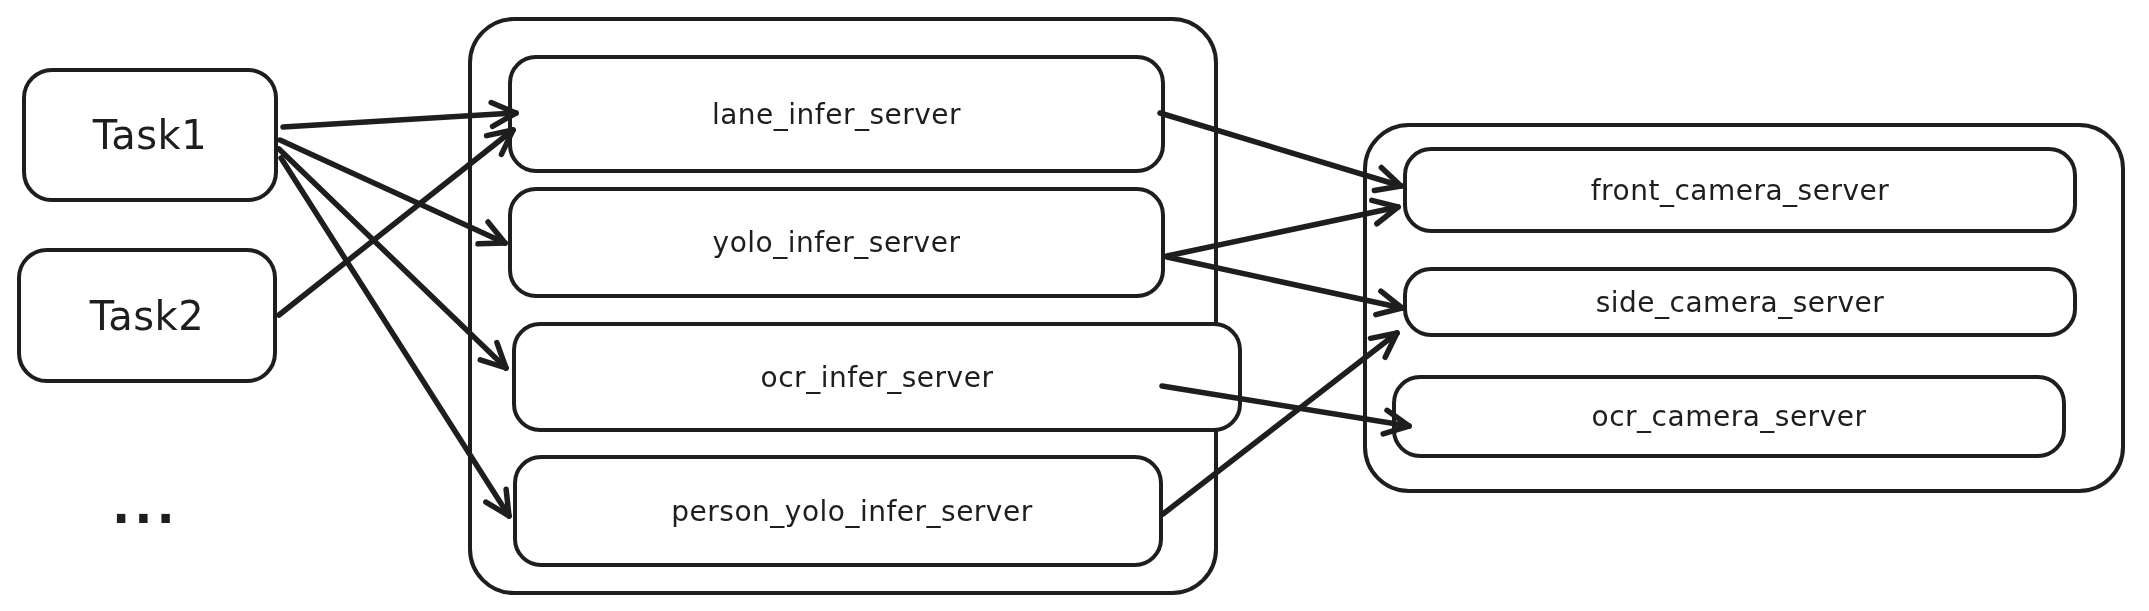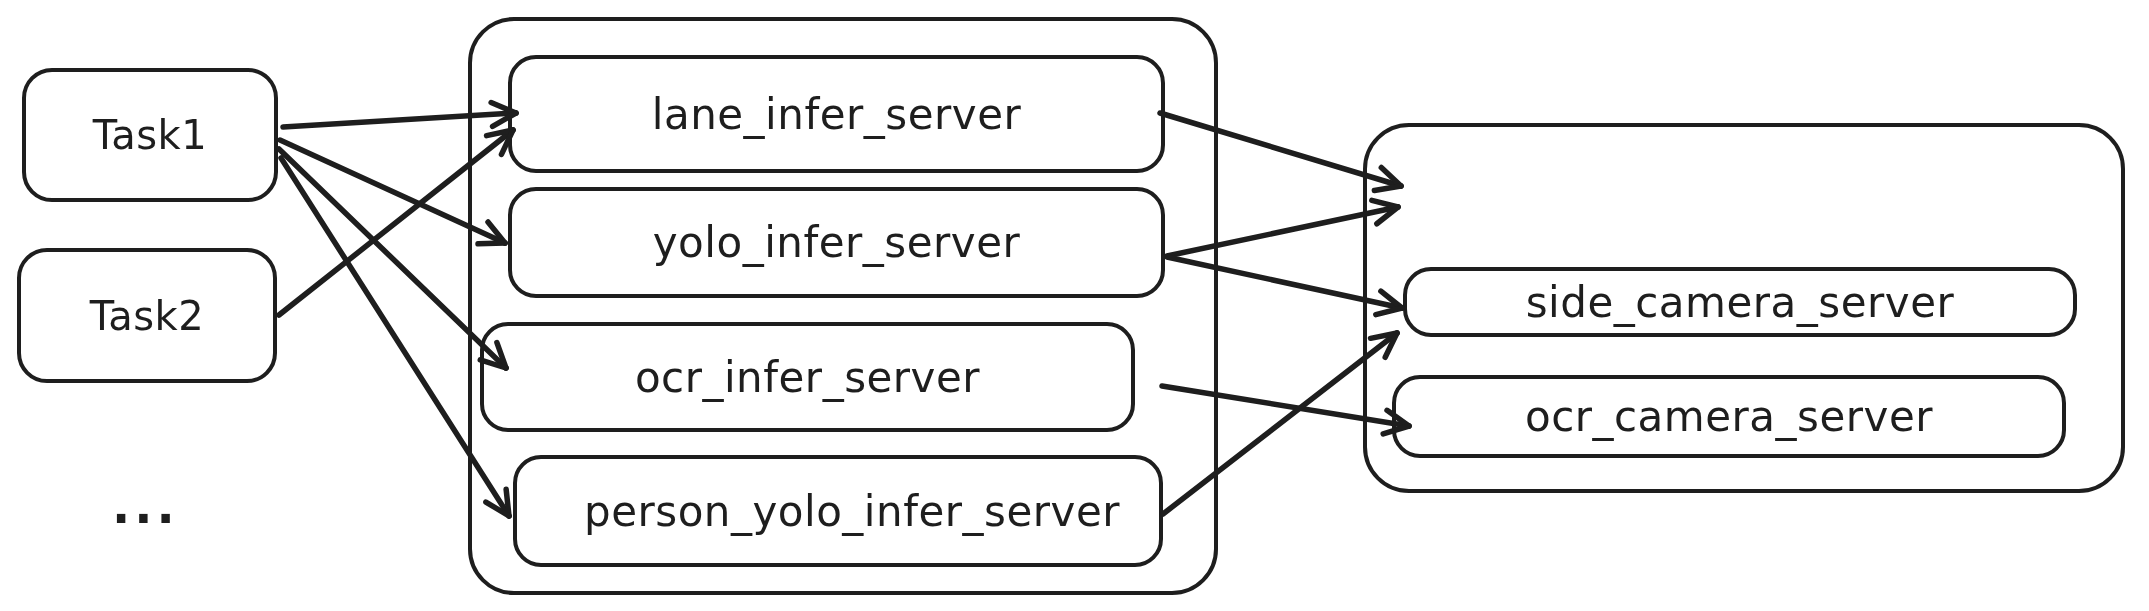--- a/index.html
+++ b/index.html
@@ -10,21 +10,21 @@
     overflow:hidden;
   }
   .group {
     position:absolute; border:4px solid var(--ink); border-radius:46px;
     background:var(--bg); box-sizing:border-box;
   }
   .node {
     position:absolute; border:4px solid var(--ink); border-radius:28px;
     background:var(--bg); box-sizing:border-box;
     display:flex; align-items:center; justify-content:center;
-    font-size:42px; letter-spacing:0.5px; white-space:nowrap;
+    font-size:28px; letter-spacing:0.5px; white-space:nowrap;
   }
   .node.task { font-size:40px; border-radius:30px; }
   .ellipsis {
     position:absolute; font-size:48px; font-weight:bold; letter-spacing:4px;
     line-height:48px; color:var(--ink);
   }
   #edges { position:absolute; left:0; top:0; pointer-events:none; }
   #edges line { stroke:var(--ink); stroke-width:5.5; stroke-linecap:round; fill:none; }
 </style>
 </head>
@@ -41,29 +41,32 @@
   <div class="ellipsis" style="left:112px; top:482px;">...</div>
 
   <div class="group" style="left:468px; top:17px; width:750px; height:578px;"></div>
 
   <div class="node" style="left:508px; top:55px; width:657px; height:118px;">
     <span>lane_infer_server</span>
   </div>
   <div class="node" style="left:508px; top:187px; width:657px; height:111px;justify-content:center;">
     <span>yolo_infer_server</span>
   </div>
-  <div class="node" style="left:480px; top:322px; width:655px; height:110px;text-align:center;">
+  <div class="node" style="left:512px; top:322px; width:730px; height:110px;text-align:center;">
     <span>ocr_infer_server</span>
   </div>
   <div class="node" style="left:513px; top:455px; width:650px; height:112px;padding-left:28px;">
     <span>person_yolo_infer_server</span>
   </div>
 
   <div class="group" style="left:1363px; top:123px; width:762px; height:370px;"></div>
 
+  <div class="node" style="left:1403px; top:147px; width:674px; height:86px;">
+    <span>front_camera_server</span>
+  </div>
   <div class="node" style="left:1403px; top:267px; width:674px; height:70px;">
     <span>side_camera_server</span>
   </div>
   <div class="node" style="left:1392px; top:375px; width:674px; height:83px;">
     <span>ocr_camera_server</span>
   </div>
 
   <svg id="edges" width="2149" height="611" viewBox="0 0 2149 611">
       <g>
         <line x1="283" y1="127" x2="516" y2="113"></line>

